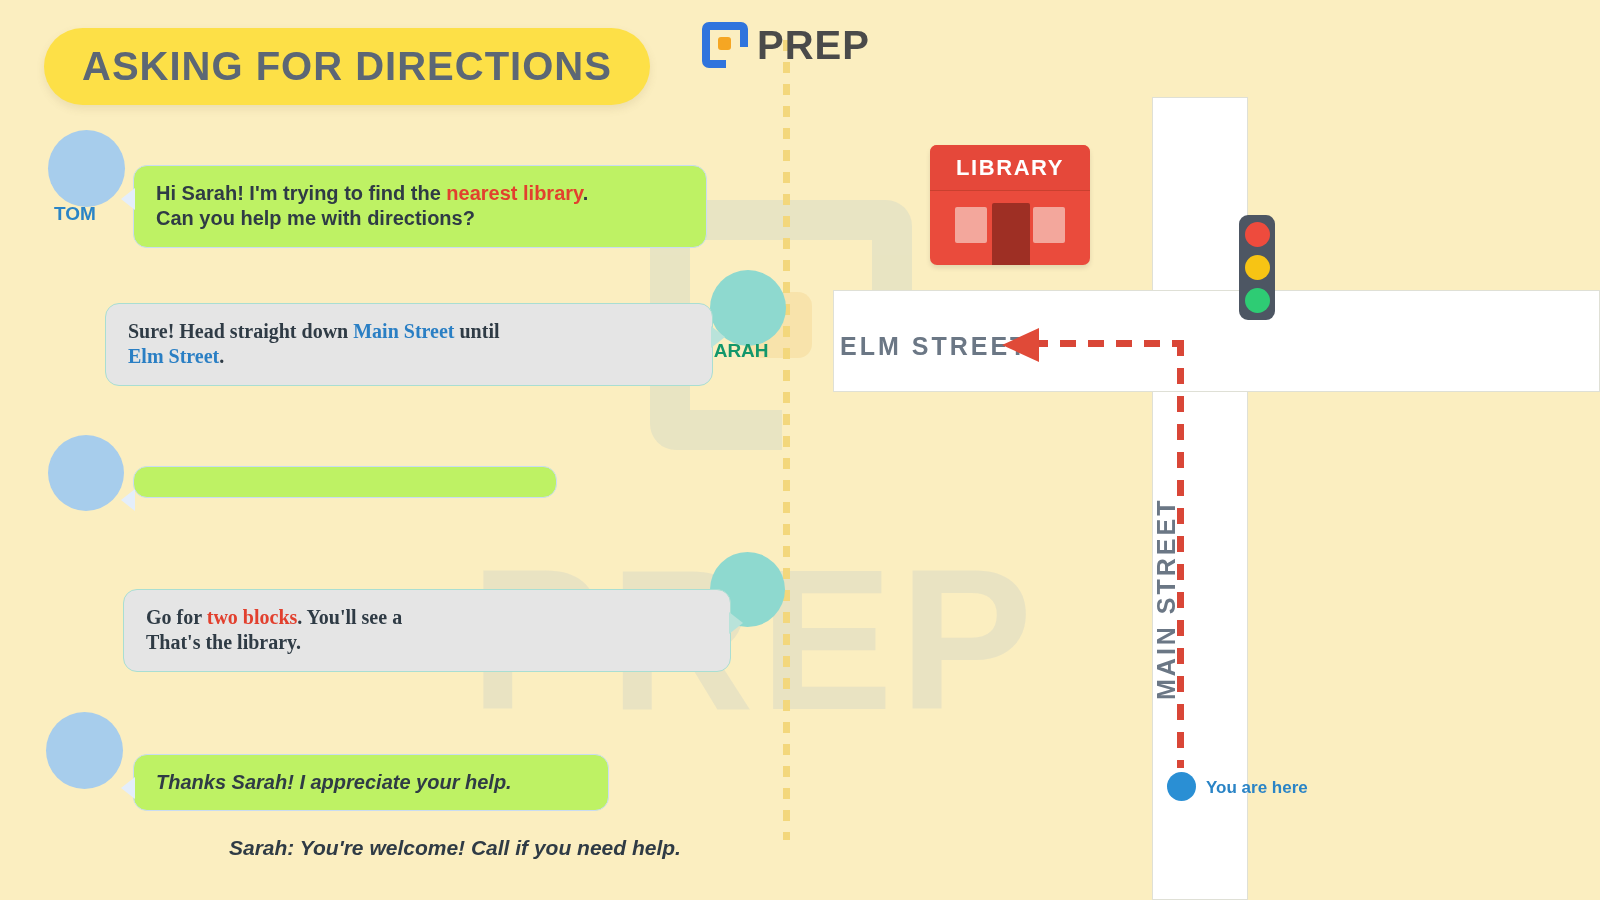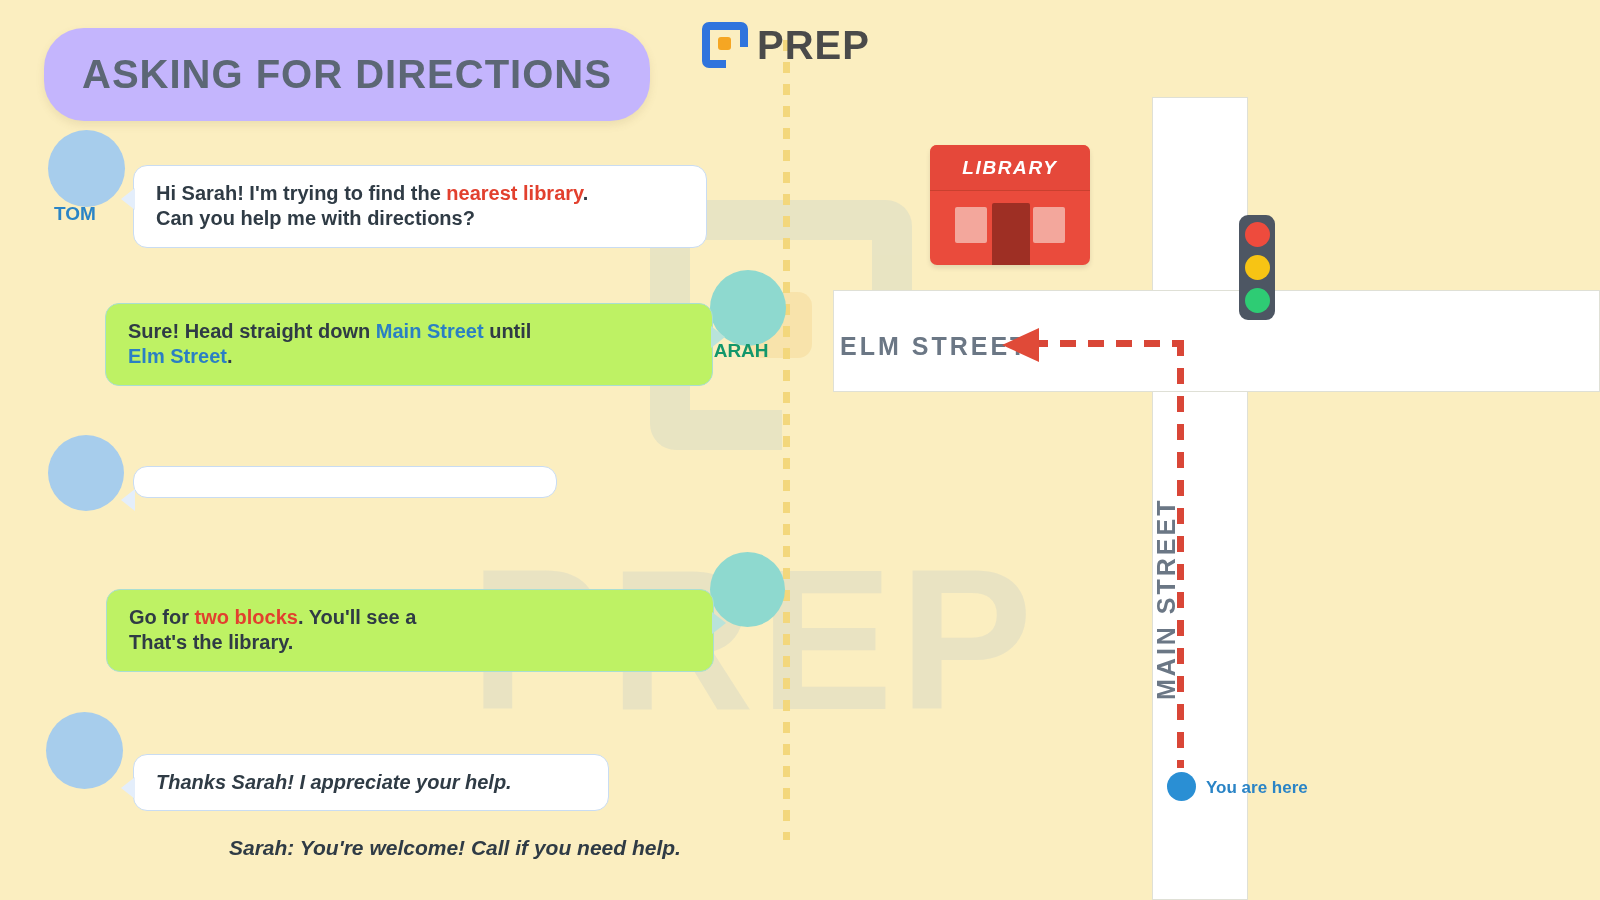--- a/index.html
+++ b/index.html
@@ -116,24 +116,23 @@
   .library .lib-band {
     position: absolute;
     left: 0; top: 0; right: 0; height: 45px;
     background: #e5483a;
     border-radius: 7px 7px 0 0;
     border-bottom: 1px solid #c9402f;
     display: flex; align-items: center; justify-content: center;
   }
   .library .lib-name {
     color: #ffffff;
-    font-size: 19px;
+    font-size: 22px;
     font-weight: 700;
     letter-spacing: 1.6px;
-    font-style: italic;
   }
   .library .lib-win {
     position: absolute;
     top: 62px;
     width: 32px; height: 36px;
     background: #f3a79c;
     border-radius: 2px;
   }
   .library .win-l { left: 25px; }
   .library .win-r { right: 25px; }
@@ -199,22 +198,22 @@
     left: 1206px; top: 778px;
     font-size: 17px;
     font-weight: 700;
     color: #2a84c6;
   }
 
   
   .title-pill {
     position: absolute;
     left: 44px; top: 28px;
-    padding: 24px 38px;
-    background: #c4b5fd;
+    padding: 16px 38px;
+    background: #fde047;
     border-radius: 40px;
     box-shadow: 0 4px 8px rgba(120,110,60,.12);
   }
   .title-text {
     font-size: 40px;
     font-weight: 700;
     letter-spacing: 1px;
     color: #5c6775;
   }
 
@@ -274,26 +273,27 @@
     position: absolute;
     border-radius: 14px;
     padding: 15px 22px;
     box-sizing: border-box;
     font-size: 20px;
     line-height: 1.27;
     color: #2f3b45;
     font-weight: 700;
   }
   .bubble-tom {
-    background: #ffffff;
+    background: #bef264;
     border: 1px solid #c9dcf2;
   }
   .bubble-sarah {
-    background: #bef264;
+    background: #e5e5e5;
     border: 1px solid #a9ded2;
+    font-family: Liberation Serif, serif;
   }
   .bubble .tail {
     position: absolute;
     width: 0; height: 0;
   }
   .bubble-tom .tail {
     left: -13px; top: 22px;
     border-top: 11px solid transparent;
     border-bottom: 11px solid transparent;
     border-right: 14px solid #e4eefb;
@@ -404,21 +404,21 @@
     </div>
     <div>
       <span class="hl-blue">Elm Street</span><span>.</span>
     </div>
   </div>
 
   <div class="bubble bubble-tom" style="left:133px; top:466px; width:424px;">
     <div class="tail"></div>
   </div>
 
-  <div class="bubble bubble-sarah" style="left:106px; top:589px; width:608px;">
+  <div class="bubble bubble-sarah" style="left:123px; top:589px; width:608px;">
     <div class="tail"></div>
     <div>
       <span>Go for </span><span class="hl-red">two blocks</span><span>. You'll see a</span>
     </div>
     <div>
       <span>That's the library.</span>
     </div>
   </div>
 
   <div class="bubble bubble-tom" style="left:133px; top:754px; width:476px;font-style:italic;">

